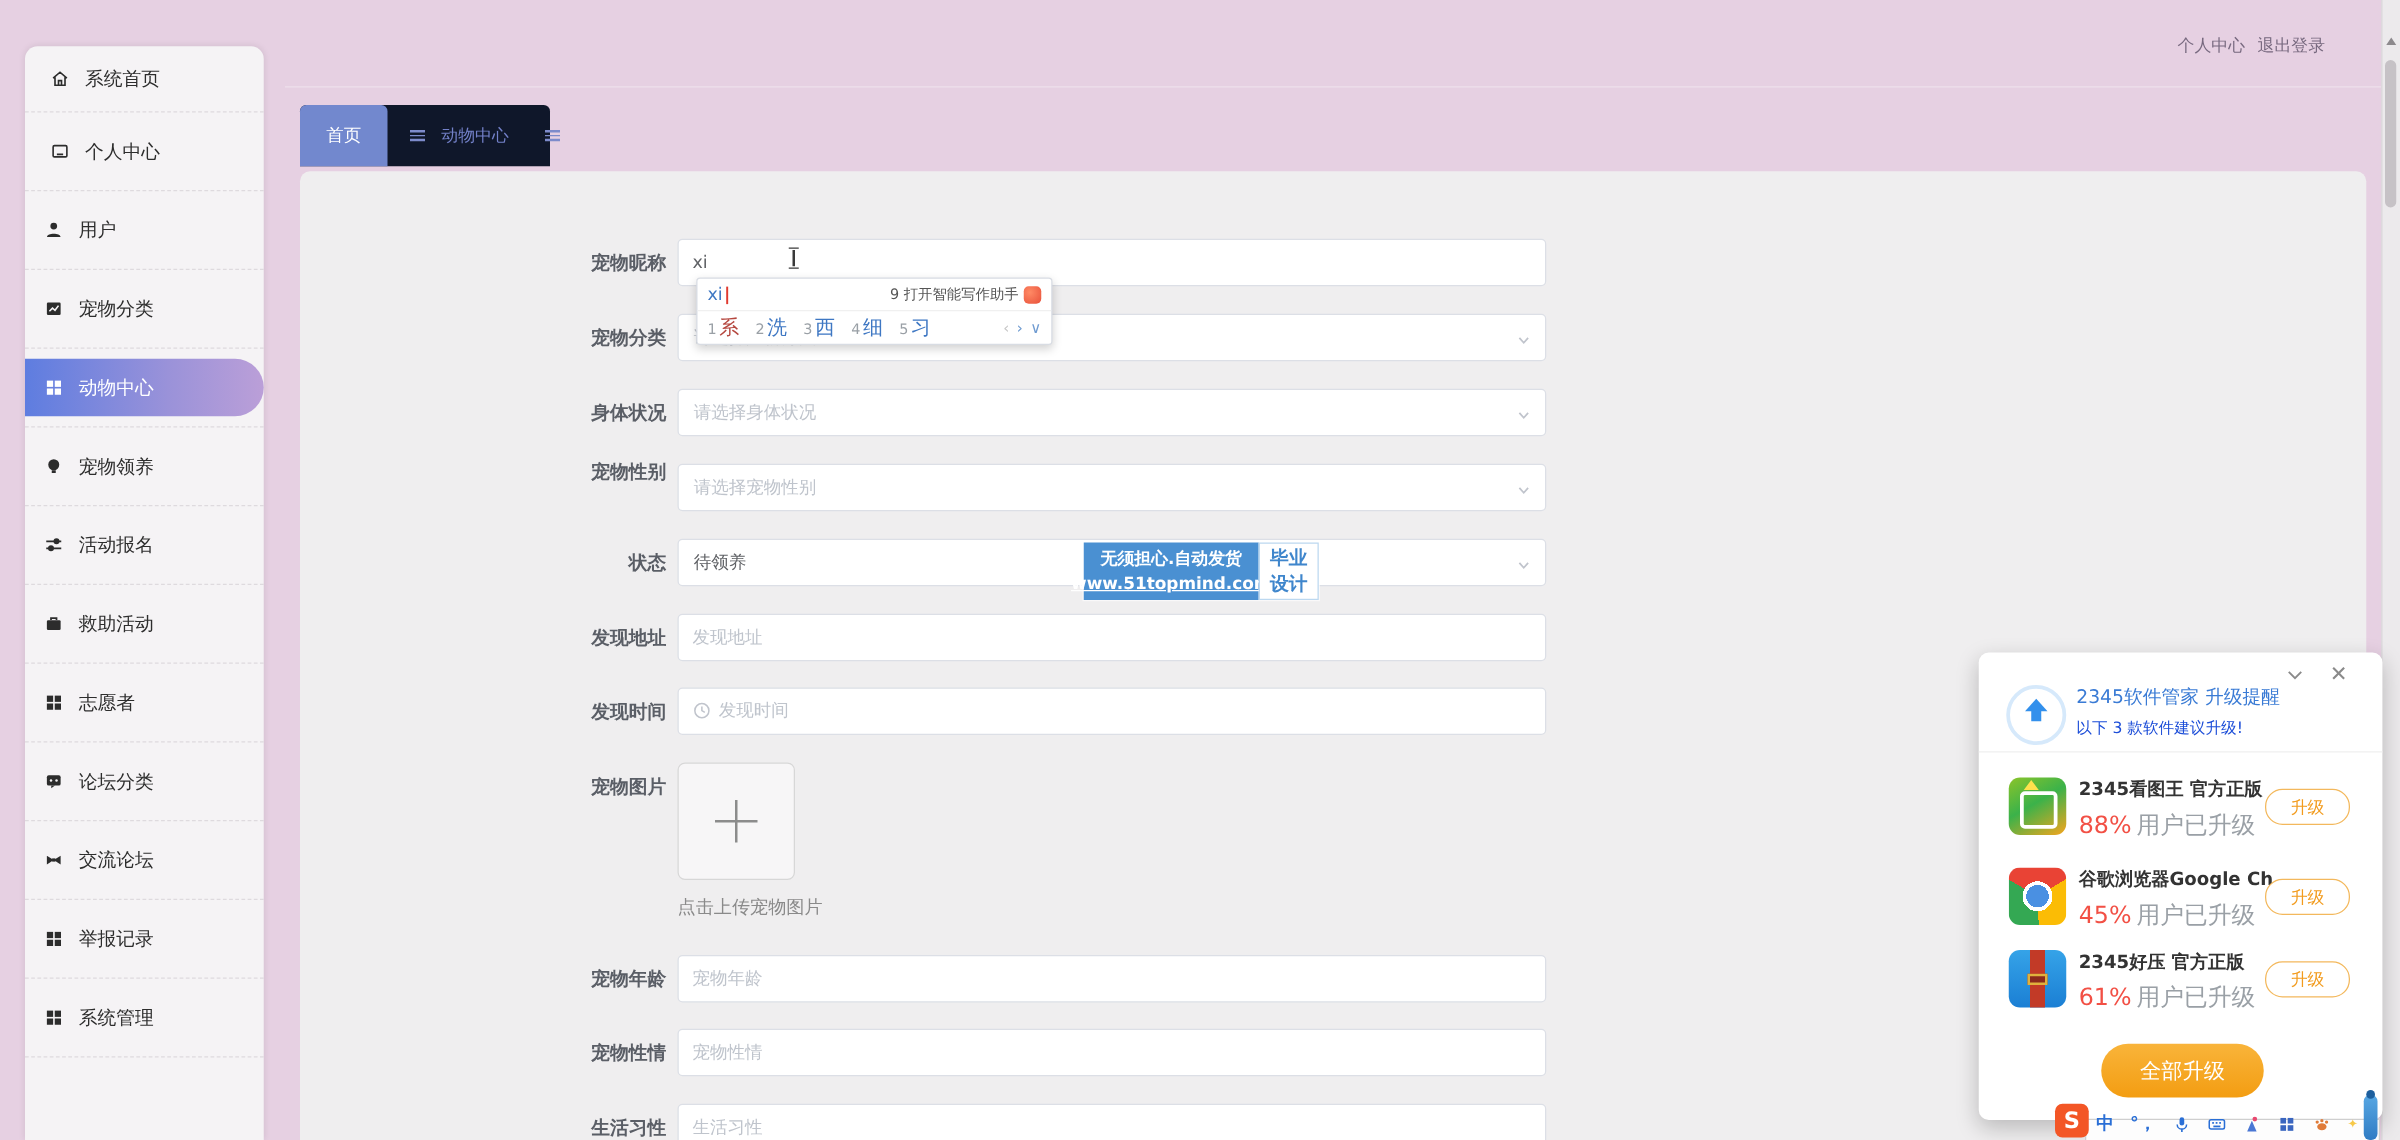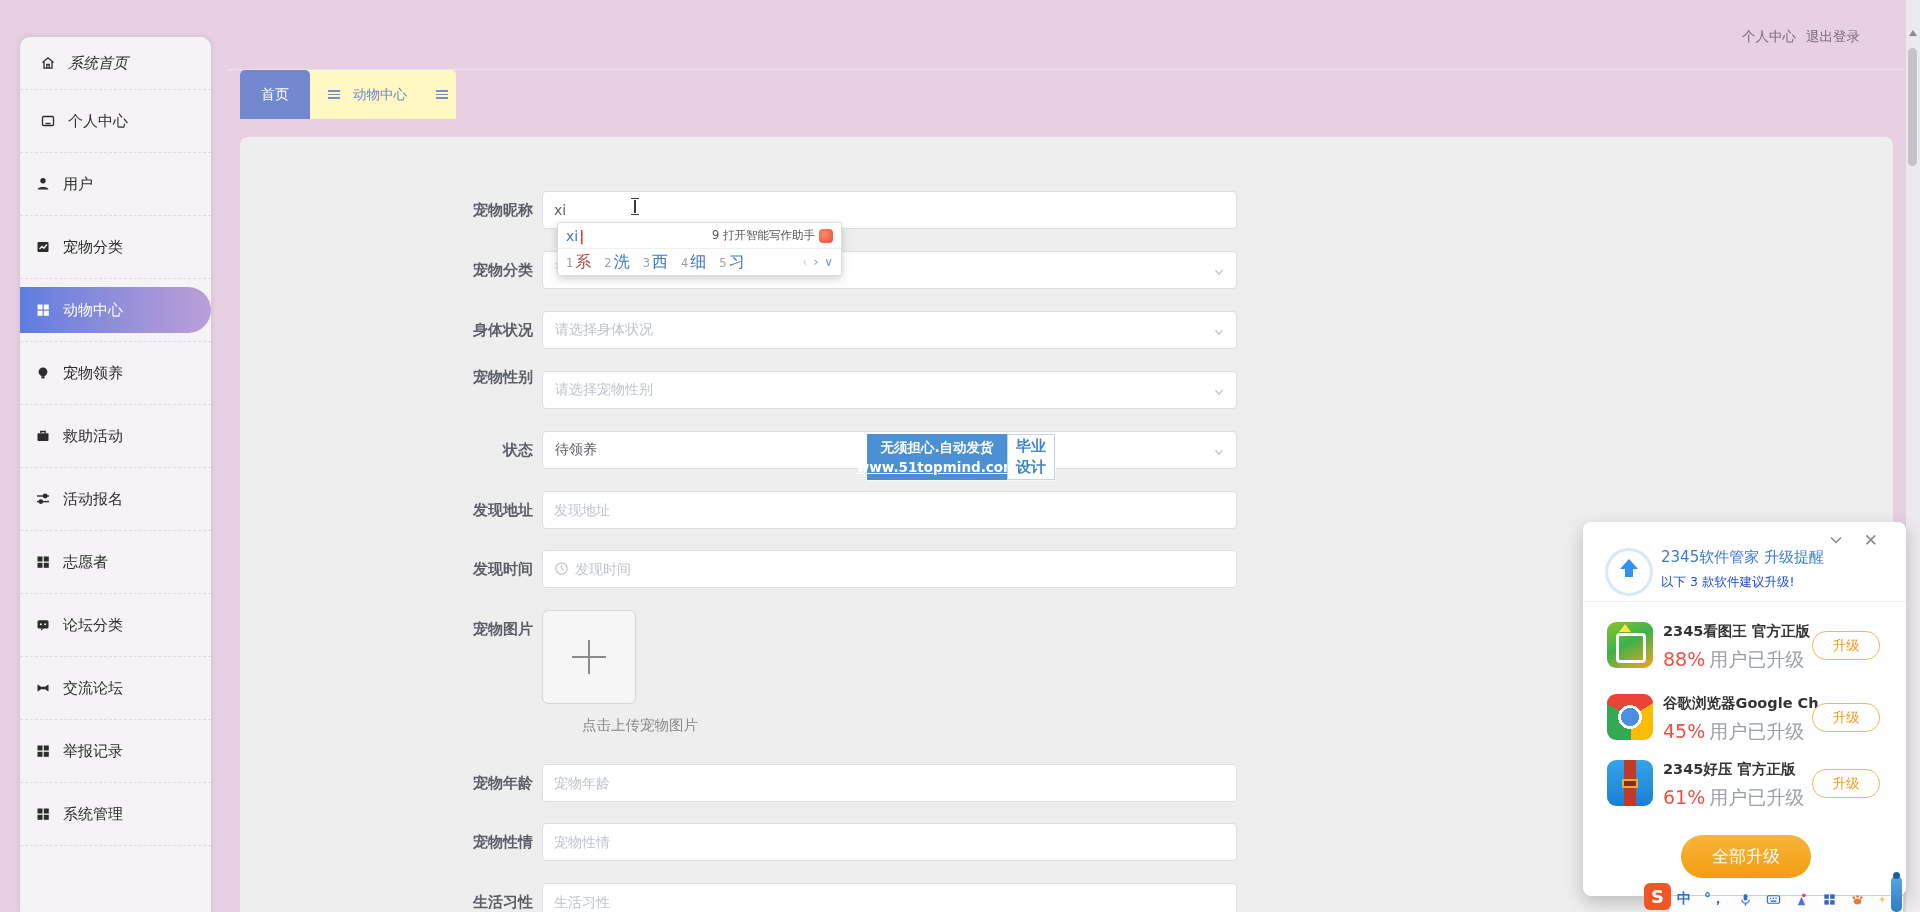--- a/index.html
+++ b/index.html
@@ -10,33 +10,33 @@
   .header-links{position:absolute;right:60px;top:28px;font-size:13.5px;color:#77697f;display:flex;gap:10px;cursor:pointer;}
   .hdr-divider{position:absolute;left:228px;top:69px;right:14px;height:1px;background:rgba(255,255,255,.35);}
   
   .scrollbar{position:absolute;right:0;top:0;width:14px;height:912px;background:#eceaec;border-left:1px solid #d9d5d9;}
   .sb-arrow{position:absolute;left:3px;top:30px;width:0;height:0;border-left:4px solid transparent;border-right:4px solid transparent;border-bottom:6px solid #8d8a8d;}
   .sb-thumb{position:absolute;left:2px;top:48px;width:9px;height:118px;background:#c6c2c6;border-radius:5px;}
   
   .sidebar{position:absolute;left:20px;top:37px;width:191px;height:875px;background:#f5f3f5;
            border-radius:10px 10px 0 0;box-shadow:0 0 6px rgba(0,0,0,.10);}
   .sb-item{height:62px;display:flex;align-items:center;border-bottom:1px dashed #dedade;cursor:pointer;}
-  .sb-item.first{height:52px;font-style:italic;}
+  .sb-item.first{height:52px;}
   .inner{display:flex;align-items:center;gap:12px;width:100%;height:46px;}
   .lvl1 .inner{padding-left:20px;}
   .lvl2 .inner{padding-left:15px;}
   .sb-label{font-size:15px;color:#2d2d2d;}
   .sb-ico{width:16px;height:16px;display:inline-flex;color:#2c2c2c;}
   .sb-ico svg{width:16px;height:16px;}
   .sb-item.active .inner{width:187px;border-radius:0 24px 24px 0;
       background:linear-gradient(90deg,#5e7de0,#9a92d9 60%,#bb9fd8);}
   .sb-item.active .sb-label{color:#fff;}
   .sb-item.active .sb-ico{color:#fff;}
   
-  .tabstrip{position:absolute;left:240px;top:70px;width:216px;height:49px;background:#fef9c3;border-radius:5px 5px 0 0;}
+  .tabstrip{position:absolute;left:240px;top:84px;width:200px;height:49px;background:#0f172a;border-radius:5px 5px 0 0;}
   .tab-active{position:absolute;left:0;top:0;width:70px;height:49px;background:#7288ce;border-radius:5px 5px 0 0;
               color:#fff;font-size:14px;display:flex;align-items:center;justify-content:center;cursor:pointer;}
   .tab-label2{position:absolute;left:113px;top:16px;font-size:13.5px;color:#7381c9;cursor:pointer;}
   .burger{position:absolute;top:20px;width:12px;height:9px;display:flex;flex-direction:column;justify-content:space-between;cursor:pointer;}
   .burger i{display:block;height:1.8px;background:#7d8bcb;}
   .burger.b1{left:88px;} .burger.b2{left:196px;}
   
   .main-card{position:absolute;left:240px;top:137px;width:1653px;height:790px;background:#efeeef;border-radius:8px;}
   .flabel{position:absolute;width:160px;text-align:right;font-size:15px;font-weight:bold;color:#5a5e66;line-height:38px;left:373px;}
   .finput{position:absolute;left:542px;width:671px;height:36px;background:#fff;border:1px solid #dcdfe6;border-radius:4px;
@@ -44,21 +44,21 @@
   .finput::placeholder{color:#bfc4cc;}
   .fselect{position:absolute;left:542px;width:695px;height:38px;background:#fff;border:1px solid #dcdfe6;border-radius:4px;
            box-sizing:border-box;display:flex;align-items:center;padding:0 28px 0 12px;cursor:pointer;}
   .ph{color:#bfc4cc;font-size:14px;} .val{color:#606266;font-size:14px;font-family:Liberation Serif, serif;}
   .chev{position:absolute;right:10px;top:12px;width:14px;height:14px;color:#c0c4cc;}
   .upload-box{position:absolute;left:542px;top:610px;width:92px;height:92px;border:1px solid #d7d7d7;border-radius:6px;
               background:#f7f6f7;cursor:pointer;}
   .plus{position:absolute;left:50%;top:50%;width:34px;height:34px;transform:translate(-50%,-50%);}
   .plus::before{content:"";position:absolute;left:0;top:16px;width:34px;height:2px;background:#8c8c8c;}
   .plus::after{content:"";position:absolute;left:16px;top:0;width:2px;height:34px;background:#8c8c8c;}
-  .upload-hint{position:absolute;left:542px;top:716px;font-size:14.5px;color:#8a8a8a;margin-left:40px;}
+  .upload-hint{position:absolute;left:542px;top:716px;font-size:14.5px;color:#8a8a8a;}
   .clock{position:absolute;left:554px;width:15px;height:15px;color:#c0c4cc;}
   .ftime{padding-left:32px;width:650px;}
   
   .ime{position:absolute;left:557px;top:222px;width:283px;height:52px;background:#fff;border:1px solid #d8dce3;
        box-shadow:0 3px 8px rgba(0,0,0,.18);border-radius:3px;z-index:30;font-size:14px;}
   .ime-row1{display:flex;align-items:center;height:25px;padding:0 8px;border-bottom:1px solid #f0f0f0;}
   .ime-comp{color:#3e77c3;font-size:14px;}
   .ime-caret{color:#e03a2f;font-weight:bold;margin-left:1px;}
   .ime-assist{margin-left:auto;font-size:11.5px;color:#555;display:flex;align-items:center;gap:4px;cursor:pointer;}
   .assist-ico{width:14px;height:14px;border-radius:4px;background:radial-gradient(circle at 35% 35%,#ff8a65,#e8503a);display:inline-block;}
@@ -200,39 +200,39 @@
               <circle cx="8" cy="6.8" r="4.4"></circle>
               <rect x="6.4" y="11.2" width="3.2" height="2.2"></rect>
             </svg>
           </span>
         <span class="sb-label">宠物领养</span>
       </div>
     </div>
     <div class="sb-item lvl2">
       <div class="inner">
         <span class="sb-ico">
-            <svg viewBox="0 0 16 16" fill="currentColor">
-              <rect x="2.5" y="5.2" width="11" height="7.8" rx="1"></rect>
-              <path d="M5.8 5 V3.5 H10.2 V5" fill="none" stroke="currentColor" stroke-width="1.4"></path>
-            </svg>
-          </span>
-        <span class="sb-label">救助活动</span>
-      </div>
-    </div>
-    <div class="sb-item lvl2">
-      <div class="inner">
-        <span class="sb-ico">
             <svg viewBox="0 0 16 16" stroke="currentColor" stroke-width="1.4" fill="currentColor">
               <line x1="2" y1="5" x2="14" y2="5"></line>
               <circle cx="10.2" cy="5" r="1.7"></circle>
               <line x1="2" y1="10.6" x2="14" y2="10.6"></line>
               <circle cx="5.8" cy="10.6" r="1.7"></circle>
             </svg>
           </span>
         <span class="sb-label">活动报名</span>
+      </div>
+    </div>
+    <div class="sb-item lvl2">
+      <div class="inner">
+        <span class="sb-ico">
+            <svg viewBox="0 0 16 16" fill="currentColor">
+              <rect x="2.5" y="5.2" width="11" height="7.8" rx="1"></rect>
+              <path d="M5.8 5 V3.5 H10.2 V5" fill="none" stroke="currentColor" stroke-width="1.4"></path>
+            </svg>
+          </span>
+        <span class="sb-label">救助活动</span>
       </div>
     </div>
     <div class="sb-item lvl2">
       <div class="inner">
         <span class="sb-ico">
             <svg viewBox="0 0 16 16" fill="currentColor">
               <rect x="2.5" y="2.5" width="5" height="5"></rect>
               <rect x="8.8" y="2.5" width="5" height="5"></rect>
               <rect x="2.5" y="8.8" width="5" height="5"></rect>
               <rect x="8.8" y="8.8" width="5" height="5"></rect>

